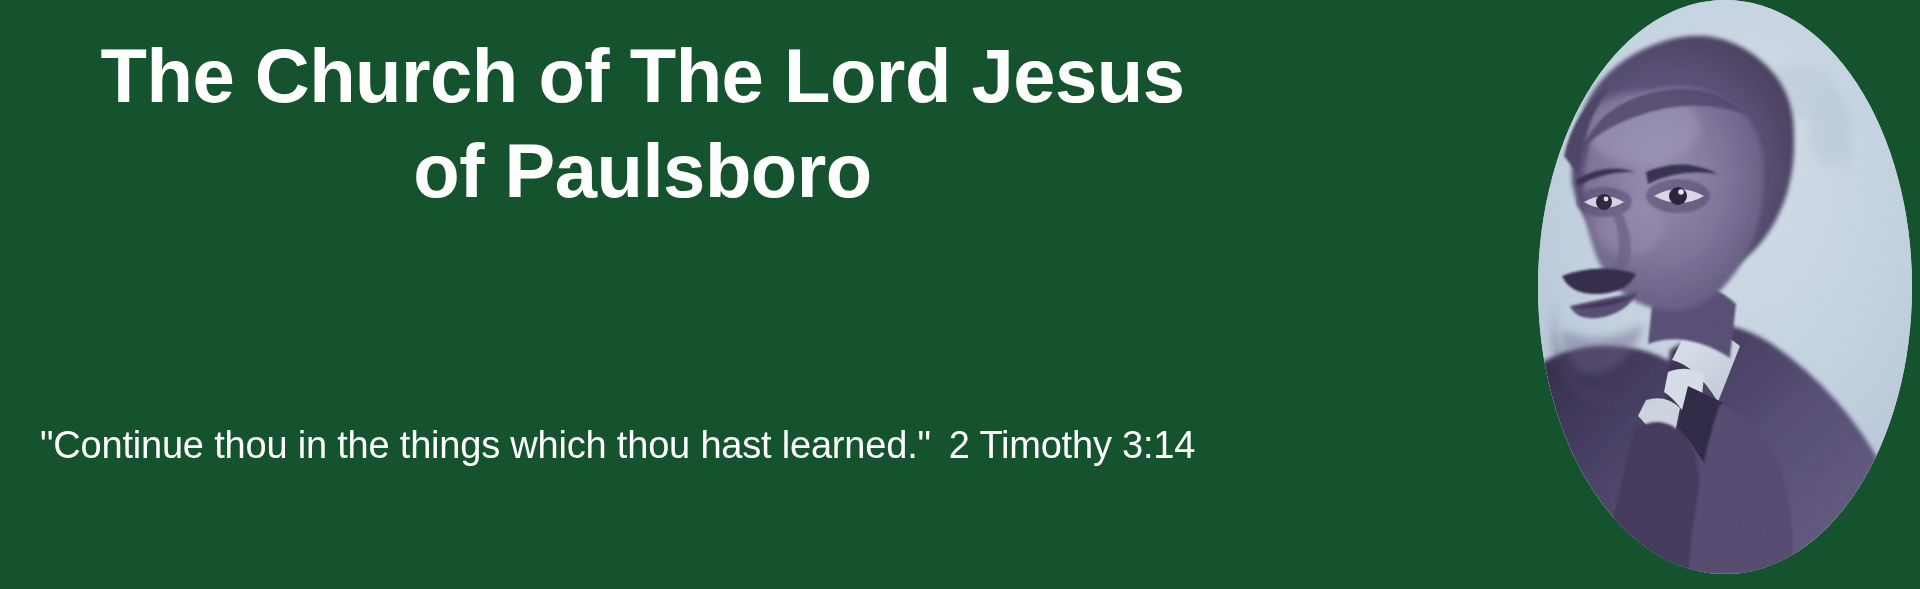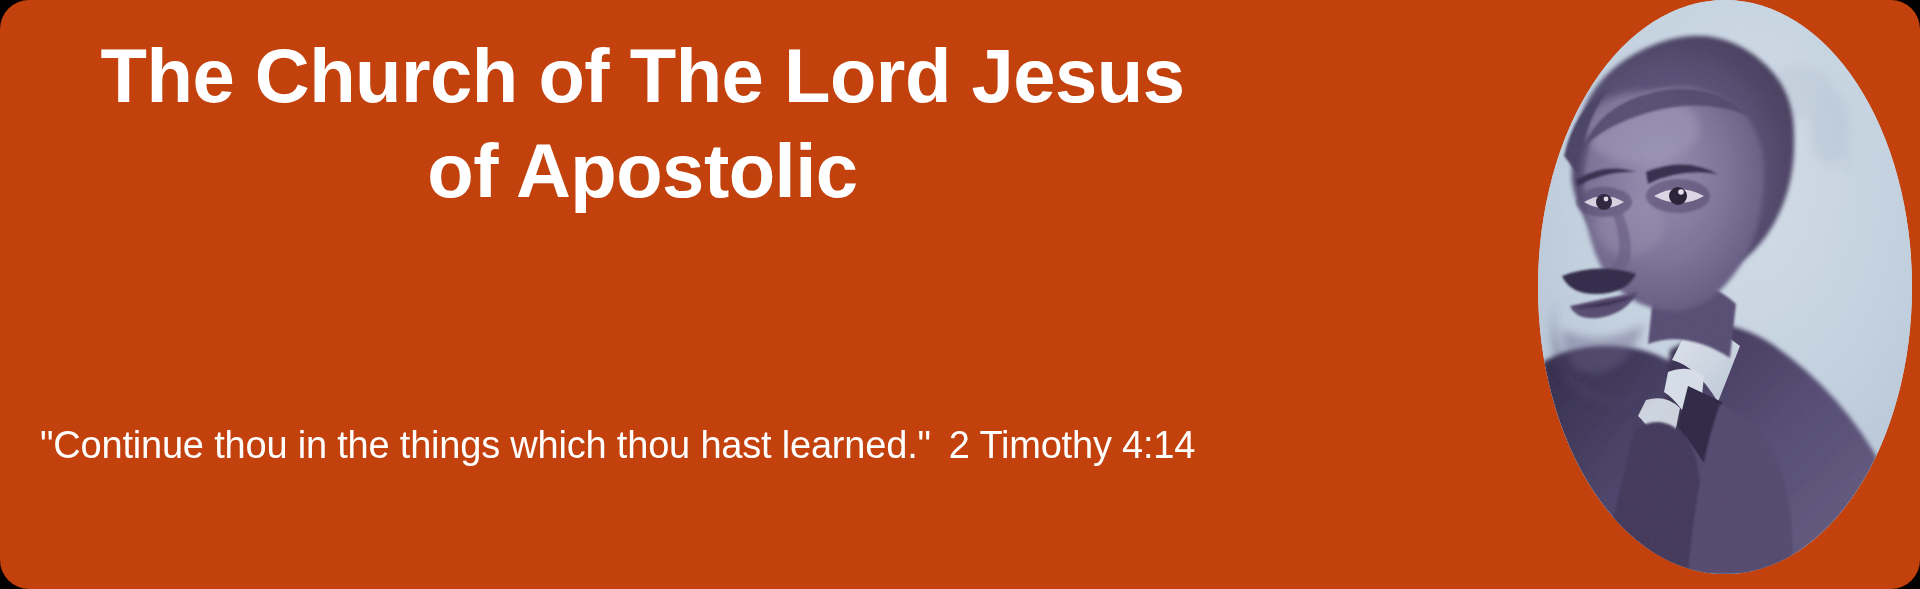--- a/index.html
+++ b/index.html
@@ -8,23 +8,22 @@
     background: #000000;
   }
   body {
     font-family: "Liberation Sans", sans-serif;
   }
 
   .banner {
     position: relative;
     width: 1920px;
     height: 589px;
-    background: #c2410c;
+    background: #14532d;
     overflow: hidden;
-    border-radius: 29px;
   }
 
   
   .text-block {
     position: absolute;
     left: 0;
     top: 0;
     width: 1285px;
     height: 589px;
   }
@@ -83,25 +82,25 @@
 </style>
 </head>
 <body>
 
 <div class="banner">
 
   <div class="text-block">
 
     <div class="title">
       <span class="title-line">The Church of The Lord Jesus</span>
-      <span class="title-line">of Apostolic</span>
+      <span class="title-line">of Paulsboro</span>
     </div>
 
     <div class="scripture">
-      <span>"Continue thou in the things which thou hast learned."</span><span class="ref">2 Timothy 4:14</span>
+      <span>"Continue thou in the things which thou hast learned."</span><span class="ref">2 Timothy 3:14</span>
     </div>
 
   </div>
 
   <div class="portrait">
     <svg class="portrait-svg" viewBox="0 0 374 574" preserveAspectRatio="none">
       <defs>
         <radialGradient id="bgGrad" cx="55%" cy="30%" r="85%">
           <stop offset="0%" stop-color="#dce7f0"></stop>
           <stop offset="55%" stop-color="#c9d8e6"></stop>

